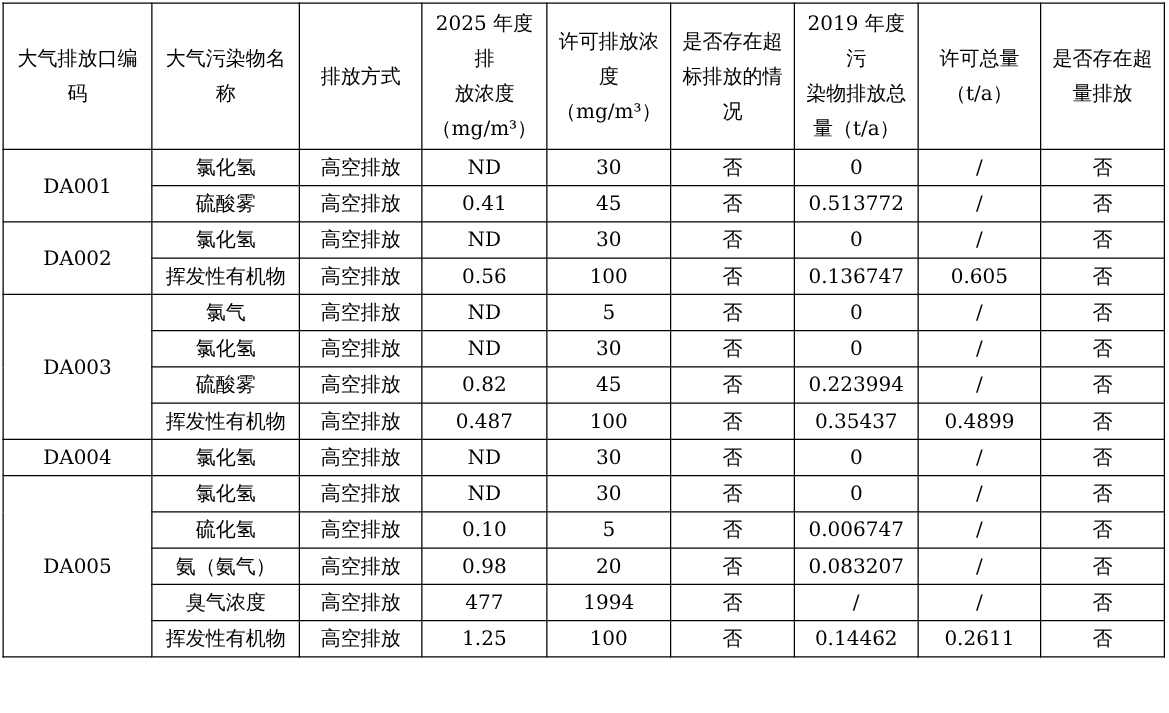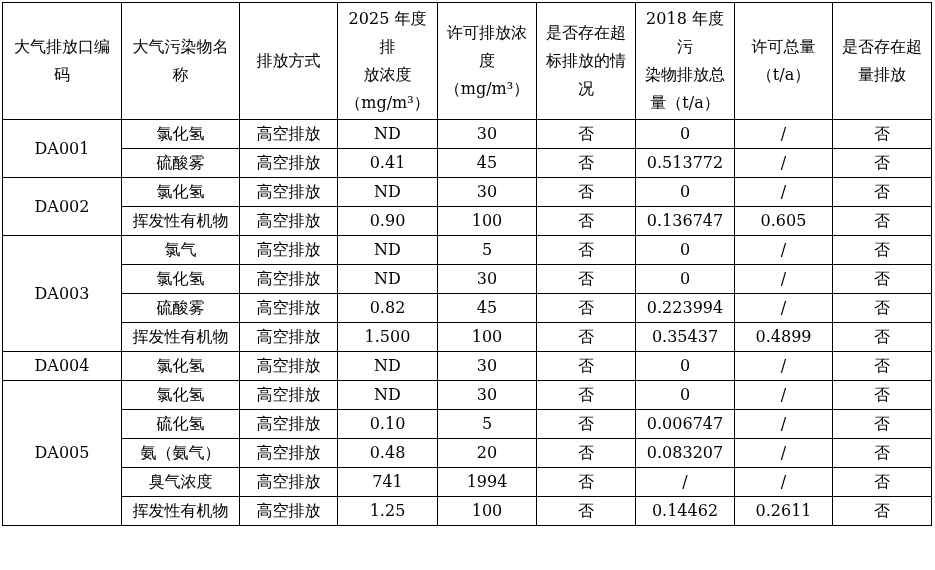--- a/index.html
+++ b/index.html
@@ -59,21 +59,21 @@
 称</th>
           <th>排放方式</th>
           <th>2025 年度排
 放浓度
 （mg/m³）</th>
           <th>许可排放浓
 度（mg/m³）</th>
           <th>是否存在超
 标排放的情
 况</th>
-          <th>2018 年度污
+          <th>2019 年度污
 染物排放总
 量（t/a）</th>
           <th>许可总量
 （t/a）</th>
           <th>是否存在超
 量排放</th>
         </tr>
     </thead>
     <tbody id="table-body">
         <tr>
@@ -104,21 +104,21 @@
           <td>ND</td>
           <td>30</td>
           <td>否</td>
           <td>0</td>
           <td>/</td>
           <td>否</td>
         </tr>
         <tr>
           <td>挥发性有机物</td>
           <td>高空排放</td>
-          <td>0.90</td>
+          <td>0.56</td>
           <td>100</td>
           <td>否</td>
           <td>0.136747</td>
           <td>0.605</td>
           <td>否</td>
         </tr>
         <tr>
           <td rowspan="4">DA003</td>
           <td>氯气</td>
           <td>高空排放</td>
@@ -145,21 +145,21 @@
           <td>0.82</td>
           <td>45</td>
           <td>否</td>
           <td>0.223994</td>
           <td>/</td>
           <td>否</td>
         </tr>
         <tr>
           <td>挥发性有机物</td>
           <td>高空排放</td>
-          <td>1.500</td>
+          <td>0.487</td>
           <td>100</td>
           <td>否</td>
           <td>0.35437</td>
           <td>0.4899</td>
           <td>否</td>
         </tr>
         <tr>
           <td rowspan="1">DA004</td>
           <td>氯化氢</td>
           <td>高空排放</td>
@@ -187,31 +187,31 @@
           <td>0.10</td>
           <td>5</td>
           <td>否</td>
           <td>0.006747</td>
           <td>/</td>
           <td>否</td>
         </tr>
         <tr>
           <td>氨（氨气）</td>
           <td>高空排放</td>
-          <td>0.48</td>
+          <td>0.98</td>
           <td>20</td>
           <td>否</td>
           <td>0.083207</td>
           <td>/</td>
           <td>否</td>
         </tr>
         <tr>
           <td>臭气浓度</td>
           <td>高空排放</td>
-          <td>741</td>
+          <td>477</td>
           <td>1994</td>
           <td>否</td>
           <td>/</td>
           <td>/</td>
           <td>否</td>
         </tr>
         <tr>
           <td>挥发性有机物</td>
           <td>高空排放</td>
           <td>1.25</td>

